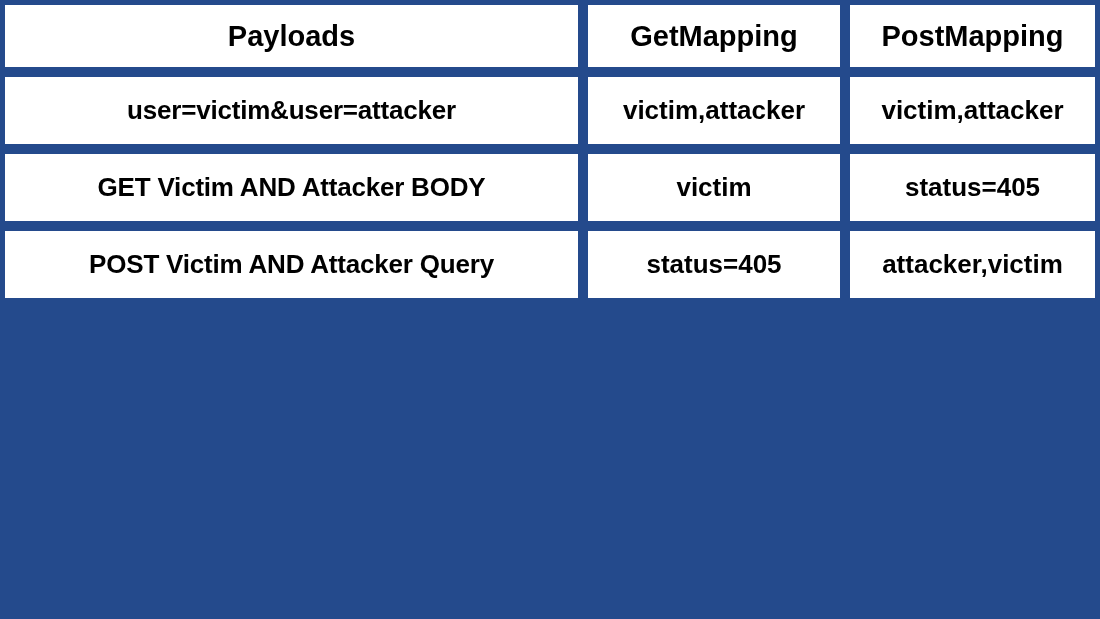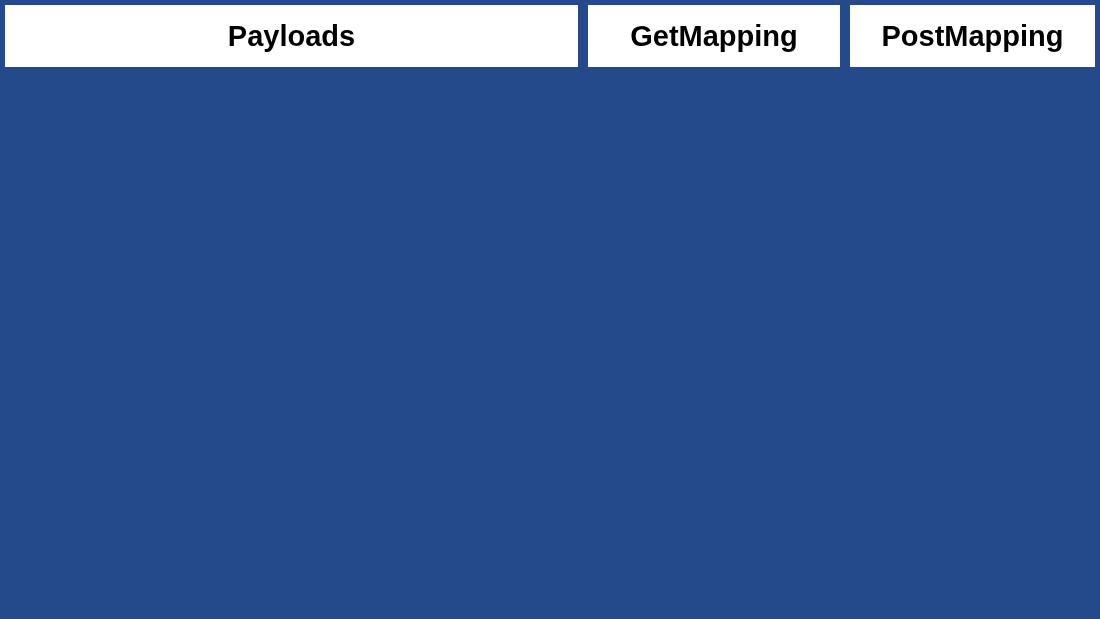--- a/index.html
+++ b/index.html
@@ -75,16 +75,31 @@
       <col class="c-post">
     </colgroup>
     <thead>
       <tr class="head-row">
         <th class="cell-head">Payloads</th>
         <th class="cell-head">GetMapping</th>
         <th class="cell-head">PostMapping</th>
       </tr>
     </thead>
     <tbody>
+      <tr class="body-row">
+        <td class="cell-payload">user=victim&amp;user=attacker</td>
+        <td>victim,attacker</td>
+        <td>victim,attacker</td>
+      </tr>
+      <tr class="body-row">
+        <td class="cell-payload">GET Victim AND Attacker BODY</td>
+        <td>victim</td>
+        <td>status=405</td>
+      </tr>
+      <tr class="body-row">
+        <td class="cell-payload">POST Victim AND Attacker Query</td>
+        <td>status=405</td>
+        <td>attacker,victim</td>
+      </tr>
     </tbody>
   </table>
 
 </div>
 
 </body></html>

